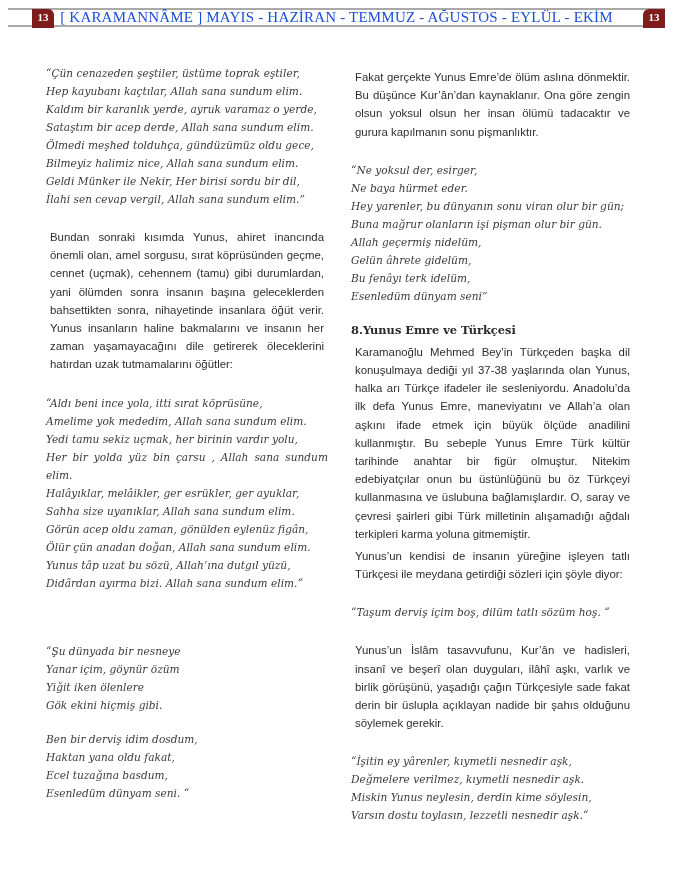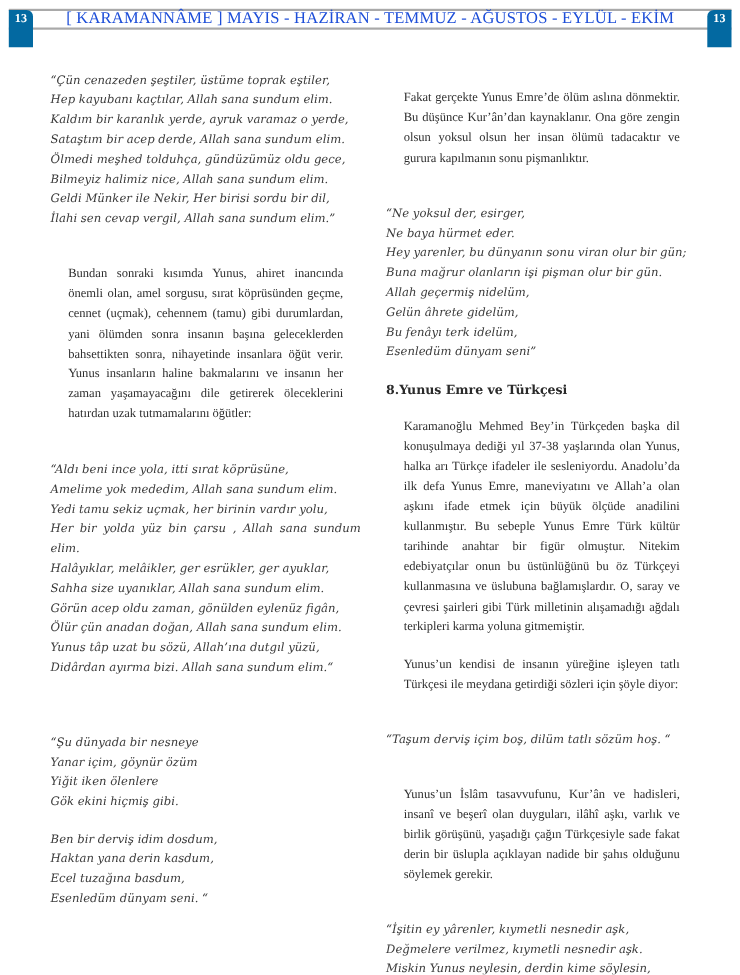--- a/index.html
+++ b/index.html
@@ -11,39 +11,39 @@
       position: absolute; left: 8px; top: 8px; width: 657px; height: 19px;
       border-top: 2px solid #a9a9a9; border-bottom: 2px solid #a9a9a9;
       box-sizing: border-box;
     }
     .header-title {
       position: absolute; left: 0; right: 0; top: 0; height: 15px; line-height: 15px;
       text-align: center; font-family: "Liberation Serif", serif; font-size: 15px; color: #1d4ed8;
       letter-spacing: 0.2px;
     }
     .page-badge {
-      position: absolute; top: -1px; height: 34px; width: 22px;
-      background: #0369a1; color: #ffffff; font-family: "Liberation Serif", serif;
-      font-size: 11px; font-weight: bold; line-height: 17px; text-align: center;
+      position: absolute; top: -1px; height: 19px; width: 22px;
+      background: #7f1d1d; color: #ffffff; font-family: "Liberation Serif", serif;
+      font-size: 11px; font-weight: bold; line-height: 17px; text-align: center; margin-left: 24px;
     }
     .page-badge.left { left: 0; border-top-right-radius: 6px; }
     .page-badge.right { right: 0; border-top-left-radius: 6px; }
 
     .col { position: absolute; top: 64px; }
     .col-left { left: 46px; width: 282px; }
     .col-right { left: 351px; width: 283px; }
 
     .poem {
       font-family: "DejaVu Serif", serif; font-style: italic; font-size: 10.6px;
       line-height: 18px; color: #3a3a3a; margin: 0;
     }
     .poem .line { display: block; text-align: justify; text-align-last: left; }
     .para {
-      font-family: Liberation Serif, serif; font-size: 11.4px; line-height: 18.2px;
-      color: #2e2e2e; text-align: justify; margin: 16px;
+      font-family: Liberation Sans, sans-serif; font-size: 11.4px; line-height: 18.2px;
+      color: #2e2e2e; text-align: justify; margin: 4px;
     }
     .heading {
       font-family: "DejaVu Serif", serif; font-weight: bold; font-size: 11.4px;
       line-height: 18px; color: #2a2a2a; margin: 0;
     }
     .gap-m { height: 16px; }
     .gap-l { height: 34px; }
   </style>
 </head>
 <body>
@@ -84,21 +84,21 @@
   <div class="gap-m"></div>
   <div class="poem">
     <span class="line">“Şu dünyada bir nesneye</span>
     <span class="line">Yanar içim, göynür özüm</span>
     <span class="line">Yiğit iken ölenlere</span>
     <span class="line">Gök ekini hiçmiş gibi.</span>
   </div>
   <div class="gap-m"></div>
   <div class="poem">
     <span class="line">Ben bir derviş idim dosdum,</span>
-    <span class="line">Haktan yana derin kasdum,</span>
+    <span class="line">Haktan yana oldu fakat,</span>
     <span class="line">Ecel tuzağına basdum,</span>
     <span class="line">Esenledüm dünyam seni. “</span>
   </div>
 </div>
 
 <div class="col col-right">
   <p class="para">Fakat gerçekte Yunus Emre’de ölüm aslına dönmektir. Bu düşünce Kur’ân’dan kaynaklanır. Ona göre zengin olsun yoksul olsun her insan ölümü tadacaktır ve gurura kapılmanın sonu pişmanlıktır.</p>
   <div class="gap-m"></div>
   <div class="poem">
     <span class="line">“Ne yoksul der, esirger,</span>

